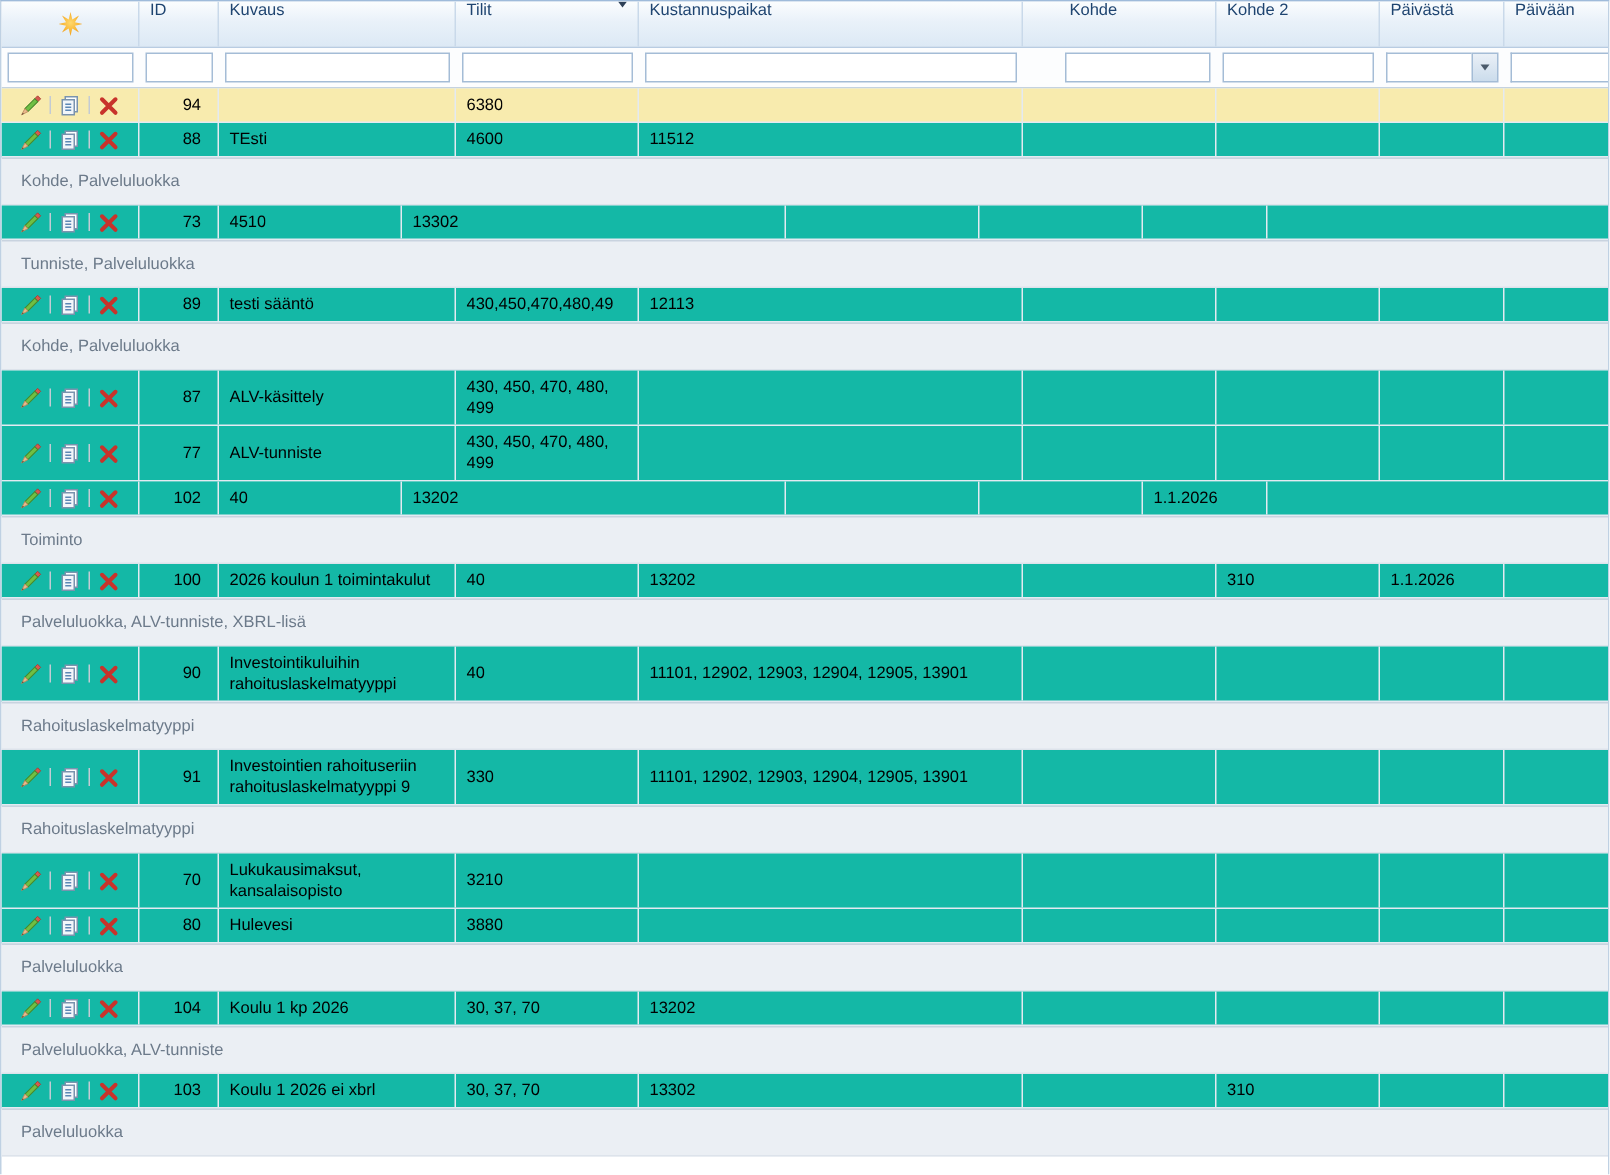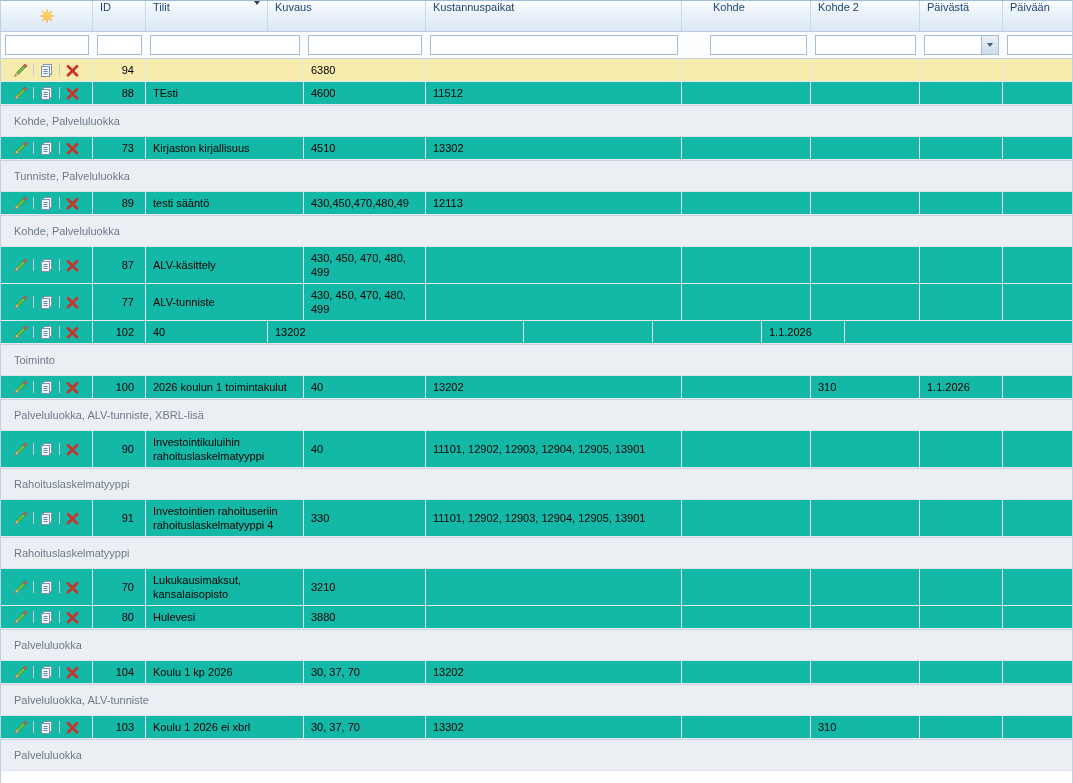--- a/index.html
+++ b/index.html
@@ -71,26 +71,26 @@
                 <stop offset="100%" stop-color="#EF9410"></stop>
               </radialGradient>
             </defs>
             <polygon points="16,8 10.96,9.22 13.66,13.66 9.22,10.96 8,16 6.78,10.96 2.34,13.66 5.04,9.22 0,8 5.04,6.78 2.34,2.34 6.78,5.04 8,0 9.22,5.04 13.66,2.34 10.96,6.78" fill="url(#stg)"></polygon>
           </svg>
         </span>
       </div>
       <div class="header-cell col-id">
         <span>ID</span>
       </div>
+      <div class="header-cell col-kuvaus">
+        <span>Kuvaus</span>
+      </div>
       <div class="header-cell col-tilit">
         <span>Tilit</span>
         <span class="menu-arrow"></span>
-      </div>
-      <div class="header-cell col-kuvaus">
-        <span>Kuvaus</span>
       </div>
       <div class="header-cell col-kustannuspaikat">
         <span>Kustannuspaikat</span>
       </div>
       <div class="header-cell col-kohde">
         <span>Kohde</span>
       </div>
       <div class="header-cell col-kohde2">
         <span>Kohde 2</span>
       </div>
@@ -283,23 +283,20 @@
             <span class="icon">
               <svg width="15" height="15" viewBox="0 0 15 15">
                 <path d="M3 3.2 L12 12.2 M12 3.2 L3 12.2" stroke="#C8332B" stroke-width="2.7" stroke-linecap="round"></path>
               </svg>
             </span>
           </span>
         </div>
         <div class="cell col-id right">
           <span class="txt">73</span>
         </div>
-        <div class="cell col-kuvaus">
-          <span class="txt">Kirjaston kirjallisuus</span>
-        </div>
         <div class="cell col-tilit">
           <span class="txt">4510</span>
         </div>
         <div class="cell col-kustannuspaikat">
           <span class="txt">13302</span>
         </div>
         <div class="cell col-kohde">
           <span class="txt"></span>
         </div>
         <div class="cell col-kohde2">
@@ -688,21 +685,21 @@
               <svg width="15" height="15" viewBox="0 0 15 15">
                 <path d="M3 3.2 L12 12.2 M12 3.2 L3 12.2" stroke="#C8332B" stroke-width="2.7" stroke-linecap="round"></path>
               </svg>
             </span>
           </span>
         </div>
         <div class="cell col-id right">
           <span class="txt">91</span>
         </div>
         <div class="cell col-kuvaus">
-          <span class="txt">Investointien rahoituseriin rahoituslaskelmatyyppi 4</span>
+          <span class="txt">Investointien rahoituseriin rahoituslaskelmatyyppi 9</span>
         </div>
         <div class="cell col-tilit">
           <span class="txt">330</span>
         </div>
         <div class="cell col-kustannuspaikat">
           <span class="txt">11101, 12902, 12903, 12904, 12905, 13901</span>
         </div>
         <div class="cell col-kohde">
           <span class="txt"></span>
         </div>

